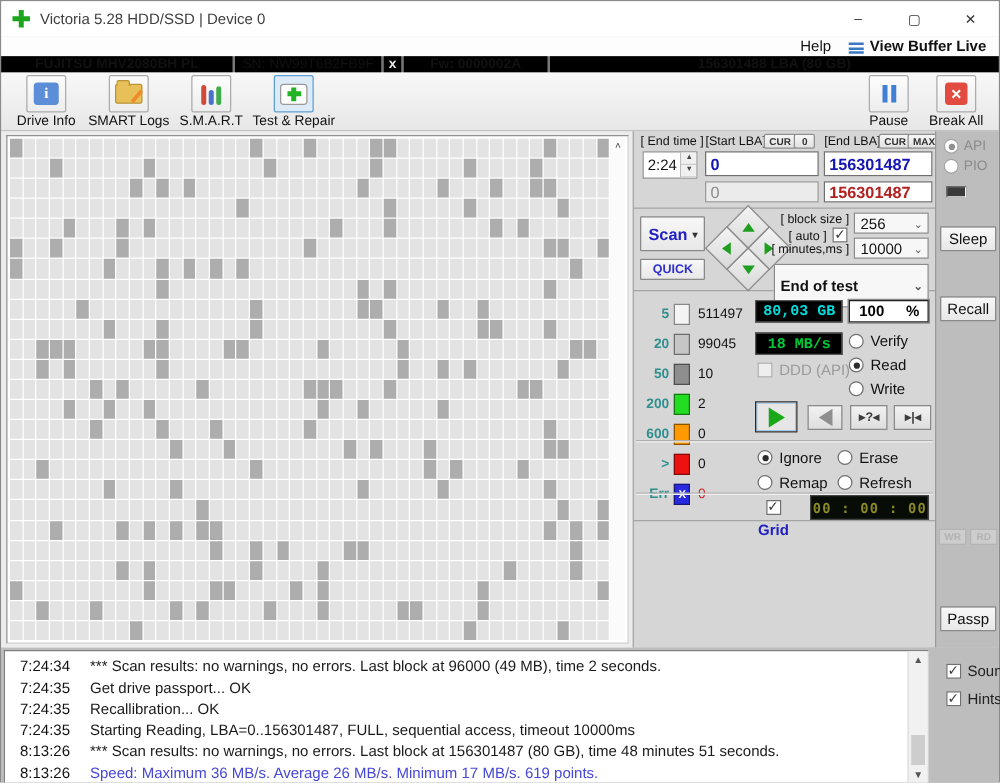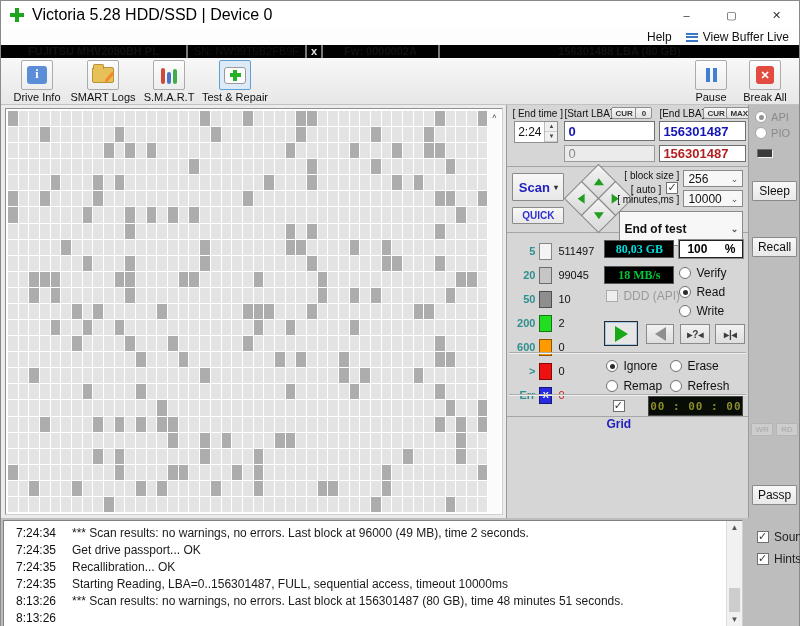--- a/index.html
+++ b/index.html
@@ -5,29 +5,29 @@
   * { box-sizing: border-box; margin: 0; padding: 0; }
   html,body { width:800px; height:626px; overflow:hidden; }
   body { font-family:"Liberation Sans", sans-serif; font-size:12px; color:#111; background:#fff; }
   .window { position:relative; width:800px; height:626px; border:1px solid #8a8a8a; display:flex; flex-direction:column; background:#d6d6d6; }
 
   
   .titlebar { height:28px; background:#fff; display:flex; align-items:center; flex:0 0 auto; }
   .app-icon { width:14px; height:14px; position:relative; margin:0 8px 0 9px; }
   .app-icon::before { content:""; position:absolute; left:5px; top:0; width:4px; height:14px; background:#1ea51e; }
   .app-icon::after { content:""; position:absolute; left:0; top:5px; width:14px; height:4px; background:#1ea51e; }
-  .title-text { font-size:16px; color:#000000; }
+  .title-text { font-size:12px; color:#404040; }
   .win-controls { margin-left:auto; display:flex; height:28px; }
   .win-btn { width:45px; height:28px; display:flex; align-items:center; justify-content:center; font-size:11px; color:#333; }
 
   
   .menubar { height:16px; background:#fdfdfd; display:flex; align-items:center; font-size:12px; flex:0 0 auto; }
   .menu-item { padding:0 12px; }
   .menu-help { margin-left:auto; padding:0 14px; }
-  .view-buffer { display:flex; align-items:center; gap:5px; padding-right:10px; }
+  .view-buffer { display:flex; align-items:flex-end; gap:5px; padding-right:10px;font-weight:bold; }
   .vb-icon { width:12px; height:11px; display:flex; flex-direction:column; justify-content:space-between; padding:1px 0; }
   .vb-icon i { display:block; height:2px; background:#3b78c3; }
 
   
   .drivebar { height:13px; background:#787878; display:flex; font-size:11px; font-weight:bold; line-height:13px; flex:0 0 auto; }
   .seg { background:#000; height:13px; text-align:center; overflow:hidden; white-space:nowrap; }
   .seg + .seg { margin-left:2px; }
   .seg-model { width:185px; }
   .seg-sn { width:117px; font-weight:normal; }
   .seg-x  { width:14px; color:#e8e8e8; font-weight:bold; }
@@ -108,21 +108,21 @@
   .tri-up    { border-left:5px solid transparent; border-right:5px solid transparent; border-bottom:7px solid #1f9e1f; }
   .tri-down  { border-left:5px solid transparent; border-right:5px solid transparent; border-top:7px solid #1f9e1f; }
   .tri-left  { border-top:5px solid transparent; border-bottom:5px solid transparent; border-right:7px solid #1f9e1f; }
   .tri-right { border-top:5px solid transparent; border-bottom:5px solid transparent; border-left:7px solid #1f9e1f; }
 
   
   .leg-row { position:absolute; display:flex; align-items:center; height:18px; }
   .leg-num { width:26px; text-align:right; color:#2f8f8f; font-weight:bold; font-size:11px; }
   .leg-sw { width:13px; height:17px; margin-left:4px; border:1px solid rgba(0,0,0,.45); display:flex; align-items:center; justify-content:center; font-size:9px; font-weight:bold; color:#fff; }
   .leg-cnt { margin-left:6px; font-size:11px; color:#111; }
-  .lcd { background:#000; border:1px solid #555; display:flex; align-items:center; justify-content:center; font-family:Liberation Serif, serif; font-weight:bold; font-size:12px; }
+  .lcd { background:#000; border:1px solid #555; display:flex; align-items:center; justify-content:center; font-family:Liberation Mono, monospace; font-weight:bold; font-size:12px; }
   .lcd.cyan { color:#00dcdc; }
   .lcd.green { color:#00c838; }
   .pctbox { background:#fff; border:1px solid #222; box-shadow:0 0 0 1px #8a8a8a; display:flex; align-items:center; justify-content:space-between; padding:0 7px; font-weight:bold; font-size:12px; color:#000; }
   .rrow { position:absolute; display:flex; align-items:center; gap:5px; font-size:12px; }
   .trans-btn { position:absolute; background:linear-gradient(#f2f2f2,#dedede); border:1px solid #8a8a8a; display:flex; align-items:center; justify-content:center; }
   .trans-btn.pressed { border:1px solid #2c2c2c; box-shadow:inset 0 0 0 1px #9ec7ea; background:#e6e6e6; }
   .t-play { width:0; height:0; border-top:8px solid transparent; border-bottom:8px solid transparent; border-left:13px solid #18a818; }
   .t-back { width:0; height:0; border-top:7px solid transparent; border-bottom:7px solid transparent; border-right:11px solid #8f8f8f; }
   .t-glyph { font-size:10px; font-weight:bold; color:#3c3c3c; letter-spacing:0; }
   .groove { position:absolute; left:2px; right:2px; height:2px; border-top:1px solid #adadad; border-bottom:1px solid #efefef; }
@@ -1582,20 +1582,21 @@
           <div class="log-line">
           <span class="log-time">7:24:35</span>
           <span class="log-text" style="color: rgb(26, 26, 26);">Starting Reading, LBA=0..156301487, FULL, sequential access, timeout 10000ms</span>
         </div>
           <div class="log-line">
           <span class="log-time">8:13:26</span>
           <span class="log-text" style="color: rgb(26, 26, 26);">*** Scan results: no warnings, no errors. Last block at 156301487 (80 GB), time 48 minutes 51 seconds.</span>
         </div>
           <div class="log-line">
           <span class="log-time">8:13:26</span>
+          <span class="log-text" style="color: rgb(70, 70, 216);">Speed: Maximum 36 MB/s. Average 26 MB/s. Minimum 17 MB/s. 619 points.</span>
         </div>
         </div>
       <div class="log-scroll">
         <span class="arrow" style="top:2px;">▲</span>
         <span class="arrow" style="bottom:2px;">▼</span>
         <span class="log-thumb"></span>
       </div>
     </div>
     <div class="log-side">
       <div class="ls-row" style="left:14px;top:12px;">

